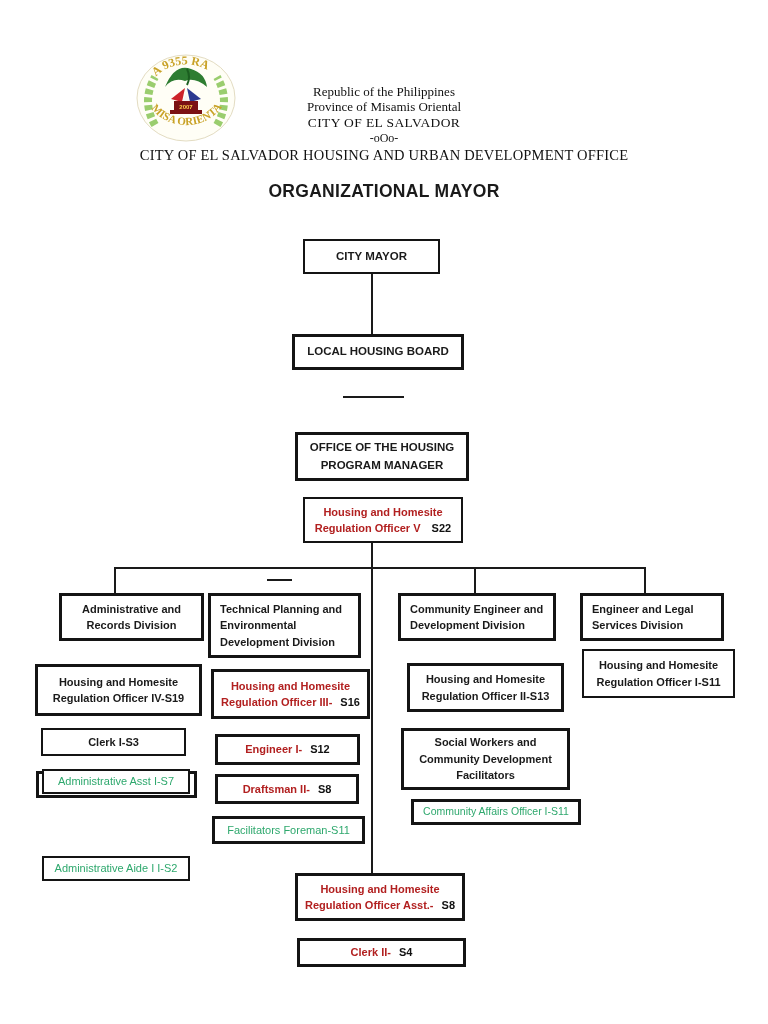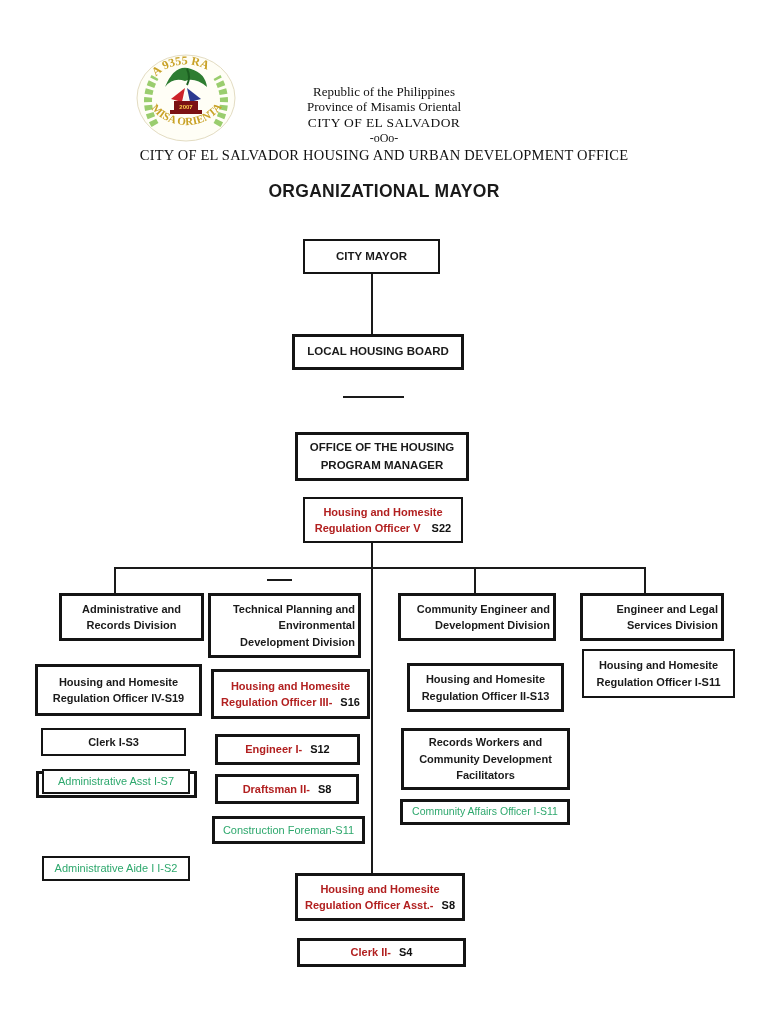--- a/index.html
+++ b/index.html
@@ -15,27 +15,27 @@
   #seal{position:absolute;left:135px;top:53px;width:102px;height:90px;}
   
   .title{position:absolute;left:0;top:181px;width:768px;text-align:center;
          font-size:17.5px;font-weight:bold;color:#1a1a1a;letter-spacing:.3px;}
   
   .box{position:absolute;box-sizing:border-box;background:#fff;border:3px solid #141414;
        display:flex;align-items:center;justify-content:center;text-align:center;
        font-size:11px;font-weight:bold;color:#1a1a1a;line-height:1.5;}
   .box .txt{white-space:pre-line;width:100%;}
   .b2{border-width:2px;}
-  .leftal{text-align:right;}
+  .leftal{text-align:left;}
   .leftal .txt{padding-left:9px;padding-right:3px;}
   .fs12{font-size:11.5px;}
   .red-label{color:var(--red);}
   .green-box{color:var(--green);font-weight:normal;}
   .grade{color:#111;padding-left:8px;}
-  .small{font-size:10.5px;}
+  .small{font-size:10.5px;margin-left:11px;}
   
   .line{position:absolute;background:#1a1a1a;}
 </style>
 </head>
 <body>
 
 <div id="page">
 
   <svg id="seal" viewBox="0 0 102 90">
     <ellipse cx="51" cy="45" rx="49" ry="43" fill="#fffef6" stroke="#e3dcc2" stroke-width="1"></ellipse>
@@ -130,38 +130,38 @@
 Regulation Officer I-S11</span>
   </div>
 
   <div class="box b2" style="left:41px;top:728px;width:145px;height:28px;">
     <span class="txt">Clerk I-S3</span>
   </div>
   <div class="box" style="left:215px;top:734px;width:145px;height:31px;">
     <span class="txt"><span class="red-label">Engineer I-</span><span class="grade">S12</span></span>
   </div>
   <div class="box" style="left:401px;top:728px;width:169px;height:62px;">
-    <span class="txt">Records Workers and
+    <span class="txt">Social Workers and
 Community Development
 Facilitators</span>
   </div>
   <div class="box green-box" style="left:36px;top:771px;width:161px;height:27px;">
     <span class="txt">Computer Programmer –S11</span>
   </div>
   <div class="box" style="left:215px;top:774px;width:144px;height:30px;">
     <span class="txt"><span class="red-label">Draftsman II-</span><span class="grade">S8</span></span>
   </div>
   <div class="box green-box small" style="left:400px;top:799px;width:170px;height:26px;">
     <span class="txt">Community Affairs Officer I-S11</span>
   </div>
   <div class="box b2 green-box" style="left:42px;top:769px;width:148px;height:25px;">
     <span class="txt">Administrative Asst I-S7</span>
   </div>
   <div class="box green-box" style="left:212px;top:816px;width:153px;height:28px;">
-    <span class="txt">Construction Foreman-S11</span>
+    <span class="txt">Facilitators Foreman-S11</span>
   </div>
   <div class="box b2 green-box" style="left:42px;top:856px;width:148px;height:25px;">
     <span class="txt">Administrative  Aide I I-S2</span>
   </div>
 
   <div class="box" style="left:295px;top:873px;width:170px;height:48px;">
     <span class="txt"><span class="red-label">Housing and Homesite
 Regulation Officer Asst.-</span><span class="grade">S8</span></span>
   </div>
   <div class="box" style="left:297px;top:938px;width:169px;height:29px;">

